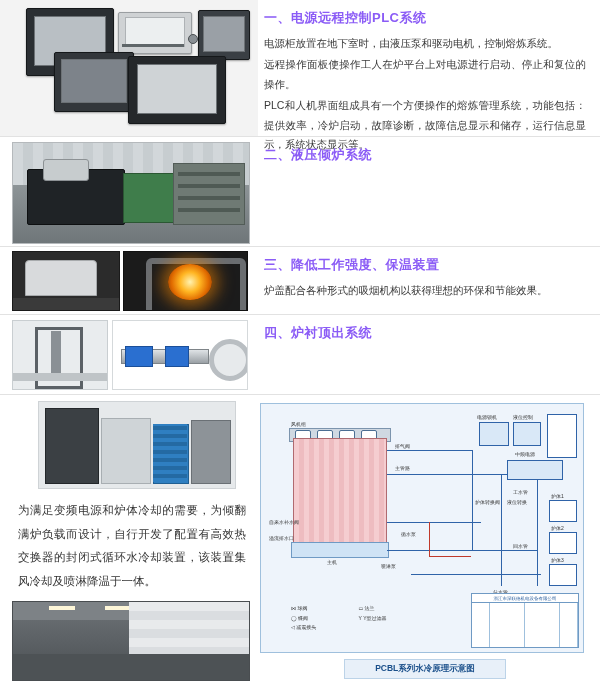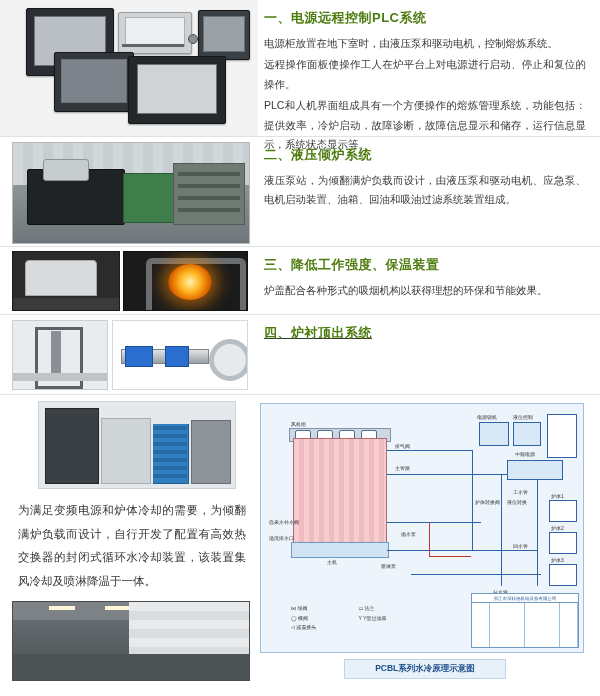--- a/index.html
+++ b/index.html
@@ -35,21 +35,21 @@
     padding: 6px 8px 6px 12px;
     position: relative;
     background: #ffffff;
   }
   .sec-text {
     flex: 1 1 auto;
     box-sizing: border-box;
     padding: 8px 14px 10px 6px;
   }
   .sec-title {
-    color: #4d7c0f;
+    color: #8b5cf6;
     font-size: 13px;
     font-weight: bold;
     letter-spacing: 0.5px;
     margin: 2px 0 7px 0;
     line-height: 1.3;
   }
   .sec-para {
     font-size: 10.5px;
     line-height: 1.85;
     color: #3a3a3a;
@@ -159,21 +159,21 @@
     position:absolute; left:44px; top:12px; width:44px; height:36px; border-radius:50%;
     background: radial-gradient(circle at 50% 50%, #fff2b0 0%, #ffb522 35%, #e06a00 65%, #6a2800 100%);
     box-shadow: 0 0 16px 6px rgba(255,140,0,.55);
   }
   .ph3b .ring {
     position:absolute; left:22px; top:6px; width:88px; height:48px;
     border:6px solid #6a6d70; border-radius:6px;
   }
 
   
-  .s4 { height: 80px; text-decoration: underline; }
+  .s4 { height: 80px; }
   .s4 .sec-media { padding: 5px 8px 5px 12px; }
   .photo4 { display:flex; gap:4px; width:236px; height:68px;}
   .ph4a {
     width:96px; height:68px; background:#e9ecee; position:relative; border:1px solid #c9ced1; overflow:hidden;
   }
   .ph4a .frame {
     position:absolute; left:22px; top:6px; width:42px; height:56px; border:3px solid #5b6166;
   }
   .ph4a .cyl {
     position:absolute; left:38px; top:10px; width:10px; height:44px; background:#8a9095;
@@ -352,21 +352,20 @@
         <div class="pipe">
           <i style="top:8px"></i>
             <i style="top:20px"></i>
             <i style="top:32px"></i>
             <i style="top:44px"></i>
         </div>
       </div>
     </div>
     <div class="sec-text">
       <div class="sec-title">二、液压倾炉系统</div>
-      <p class="sec-para">液压泵站，为倾翻满炉负载而设计，由液压泵和驱动电机、应急泵、电机启动装置、油箱、回油和吸油过滤系统装置组成。</p>
     </div>
   </div>
 
   <div class="section s3">
     <div class="sec-media">
       <div class="photo3">
         <div class="ph3a">
           <div class="hood"></div>
             <div class="base"></div>
         </div>

